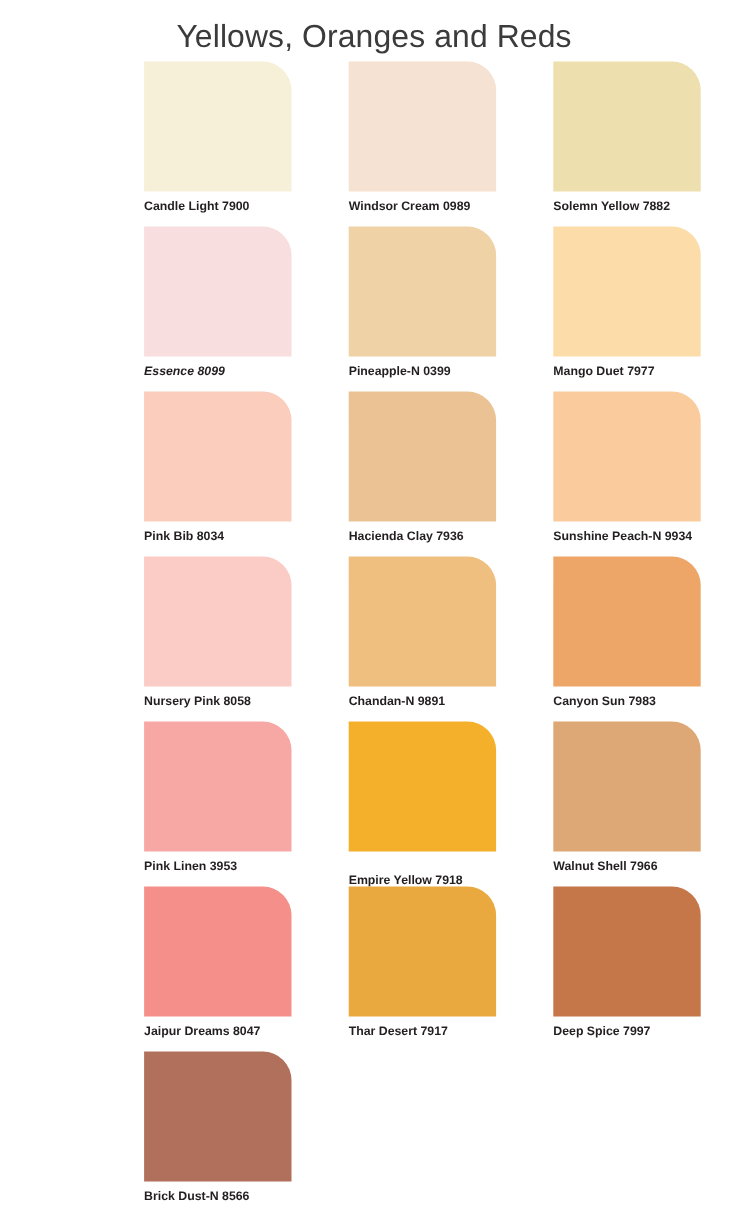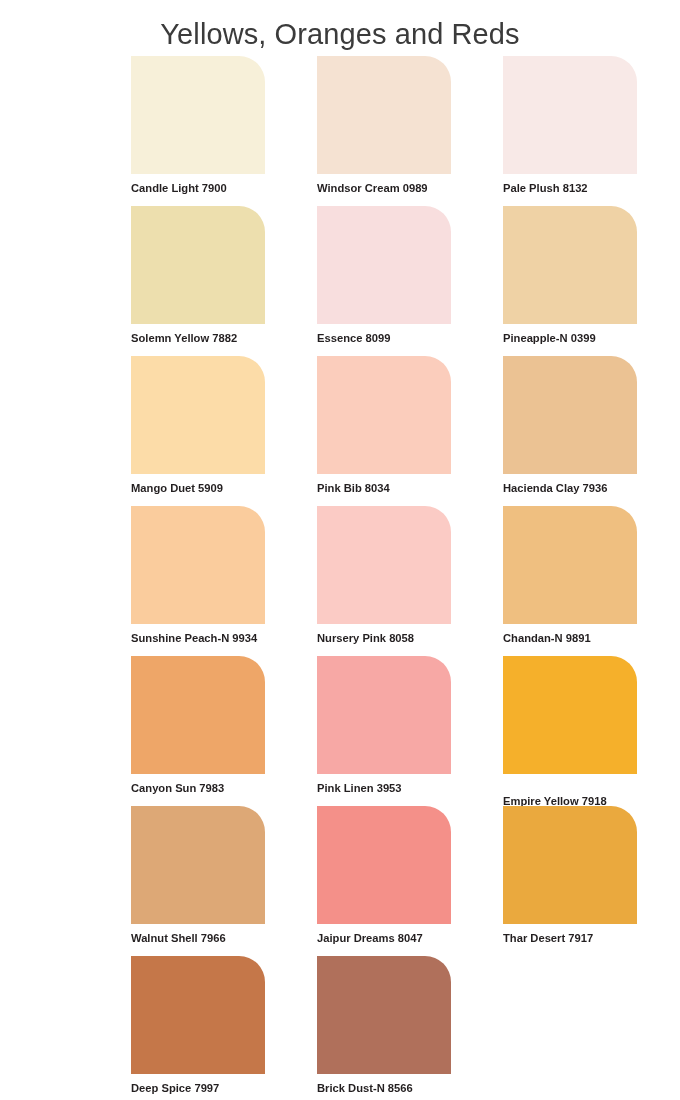--- a/index.html
+++ b/index.html
@@ -85,38 +85,34 @@
   <div class="swatch-grid">
       <div class="swatch-cell">
         <div class="swatch-chip" style="background-color: rgb(247, 240, 217);"></div>
         <span class="swatch-label" style="color: rgb(35, 31, 32);">Candle Light 7900</span>
       </div>
       <div class="swatch-cell">
         <div class="swatch-chip" style="background-color: rgb(245, 226, 210);"></div>
         <span class="swatch-label" style="color: rgb(35, 31, 32);">Windsor Cream 0989</span>
       </div>
       <div class="swatch-cell">
-        <div class="swatch-chip" style="background-color: rgb(248, 233, 231);"></div>
-        <span class="swatch-label" style="color: rgb(35, 31, 32);">Pale Plush 8132</span>
-      </div>
-      <div class="swatch-cell">
         <div class="swatch-chip" style="background-color: rgb(237, 223, 174);"></div>
         <span class="swatch-label" style="color: rgb(35, 31, 32);">Solemn Yellow 7882</span>
       </div>
       <div class="swatch-cell">
         <div class="swatch-chip" style="background-color: rgb(248, 222, 222);"></div>
-        <span class="swatch-label" style="color: rgb(35, 31, 32);">Essence 8099</span>
+        <span class="swatch-label" style="color: rgb(35, 31, 32); font-style: italic;">Essence 8099</span>
       </div>
       <div class="swatch-cell">
         <div class="swatch-chip" style="background-color: rgb(239, 210, 165);"></div>
         <span class="swatch-label" style="color: rgb(35, 31, 32);">Pineapple-N 0399</span>
       </div>
       <div class="swatch-cell">
         <div class="swatch-chip" style="background-color: rgb(252, 220, 168);"></div>
-        <span class="swatch-label" style="color: rgb(35, 31, 32);">Mango Duet 5909</span>
+        <span class="swatch-label" style="color: rgb(35, 31, 32);">Mango Duet 7977</span>
       </div>
       <div class="swatch-cell">
         <div class="swatch-chip" style="background-color: rgb(251, 205, 188);"></div>
         <span class="swatch-label" style="color: rgb(35, 31, 32);">Pink Bib 8034</span>
       </div>
       <div class="swatch-cell">
         <div class="swatch-chip" style="background-color: rgb(235, 194, 147);"></div>
         <span class="swatch-label" style="color: rgb(35, 31, 32);">Hacienda Clay 7936</span>
       </div>
       <div class="swatch-cell">

